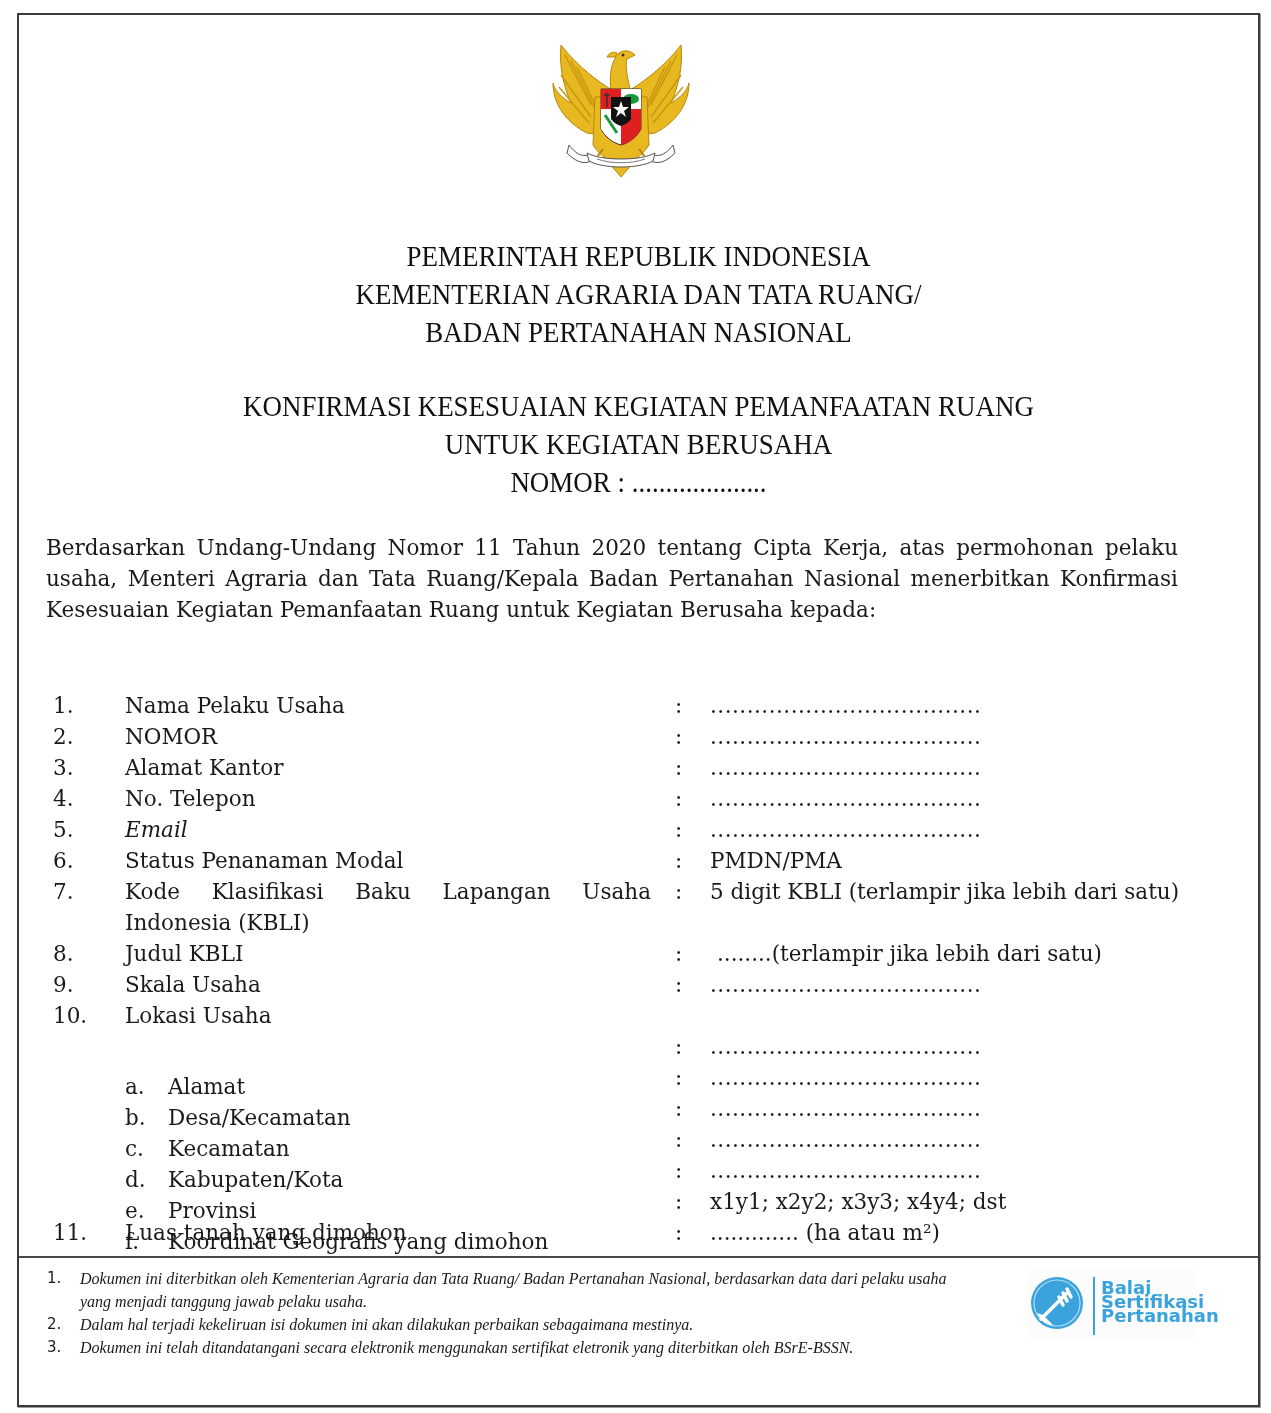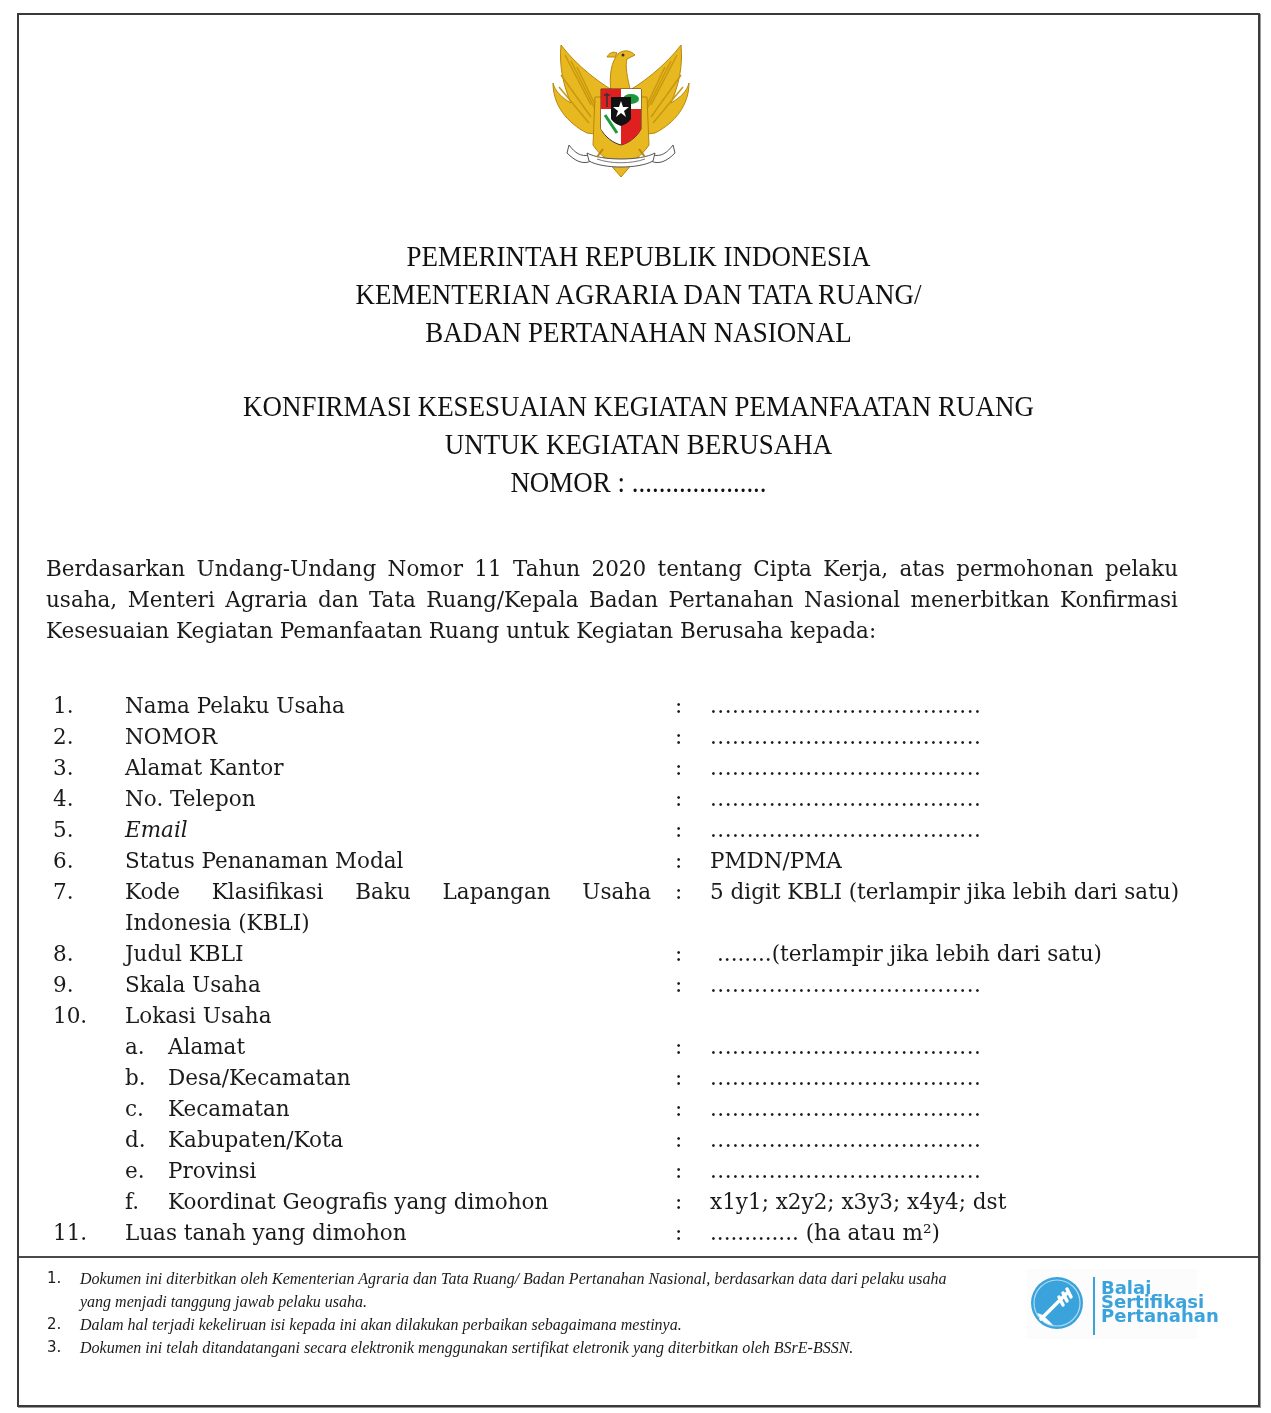--- a/index.html
+++ b/index.html
@@ -44,21 +44,21 @@
       transform: scaleX(0.93);
       transform-origin: center;
     }
     .heading-org { top: 222px; }
     .heading-title { top: 372px; }
     .heading div { white-space: nowrap; }
 
     .intro {
       position: absolute;
       left: 27px;
-      top: 538px;
+      top: 517px;
       width: 1132px;
       font-family: "DejaVu Serif", serif;
       font-size: 21.5px;
       line-height: 31px;
       text-align: justify;
       text-align-last: left;
       color: #1a1a1a;
     }
 
     .fields {
@@ -82,21 +82,21 @@
       line-height: 31px;
     }
     .label {
       position: absolute;
       left: 106px;
       top: 0;
       line-height: 31px;
       width: 540px;
       white-space: nowrap;
     }
-    .label.sub { left: 106px; }
+    .label.sub { left: 106px; margin-top: 40px; }
     .sub-letter {
       display: inline-block;
       width: 43px;
     }
     .label.wrap {
       white-space: normal;
       text-align: justify;
       width: 526px;
     }
     .label .it { font-style: italic; }
@@ -337,21 +337,21 @@
 
   <div class="footer-line"></div>
 
   <div class="notes">
     <div class="note">
       <span class="note-num">1.</span>
       <span>Dokumen ini diterbitkan oleh Kementerian Agraria dan Tata Ruang/ Badan Pertanahan Nasional, berdasarkan data dari pelaku usaha yang menjadi tanggung jawab pelaku usaha.</span>
     </div>
     <div class="note">
       <span class="note-num">2.</span>
-      <span>Dalam hal terjadi kekeliruan isi kepada ini akan dilakukan perbaikan sebagaimana mestinya.</span>
+      <span>Dalam hal terjadi kekeliruan isi dokumen ini akan dilakukan perbaikan sebagaimana mestinya.</span>
     </div>
     <div class="note">
       <span class="note-num">3.</span>
       <span>Dokumen ini telah ditandatangani secara elektronik menggunakan sertifikat eletronik yang diterbitkan oleh BSrE-BSSN.</span>
     </div>
   </div>
 
   <div class="bsre">
     <svg class="bsre-icon" viewBox="0 0 56 56">
       <circle cx="28" cy="28" r="26" fill="#3aa3dc"></circle>

